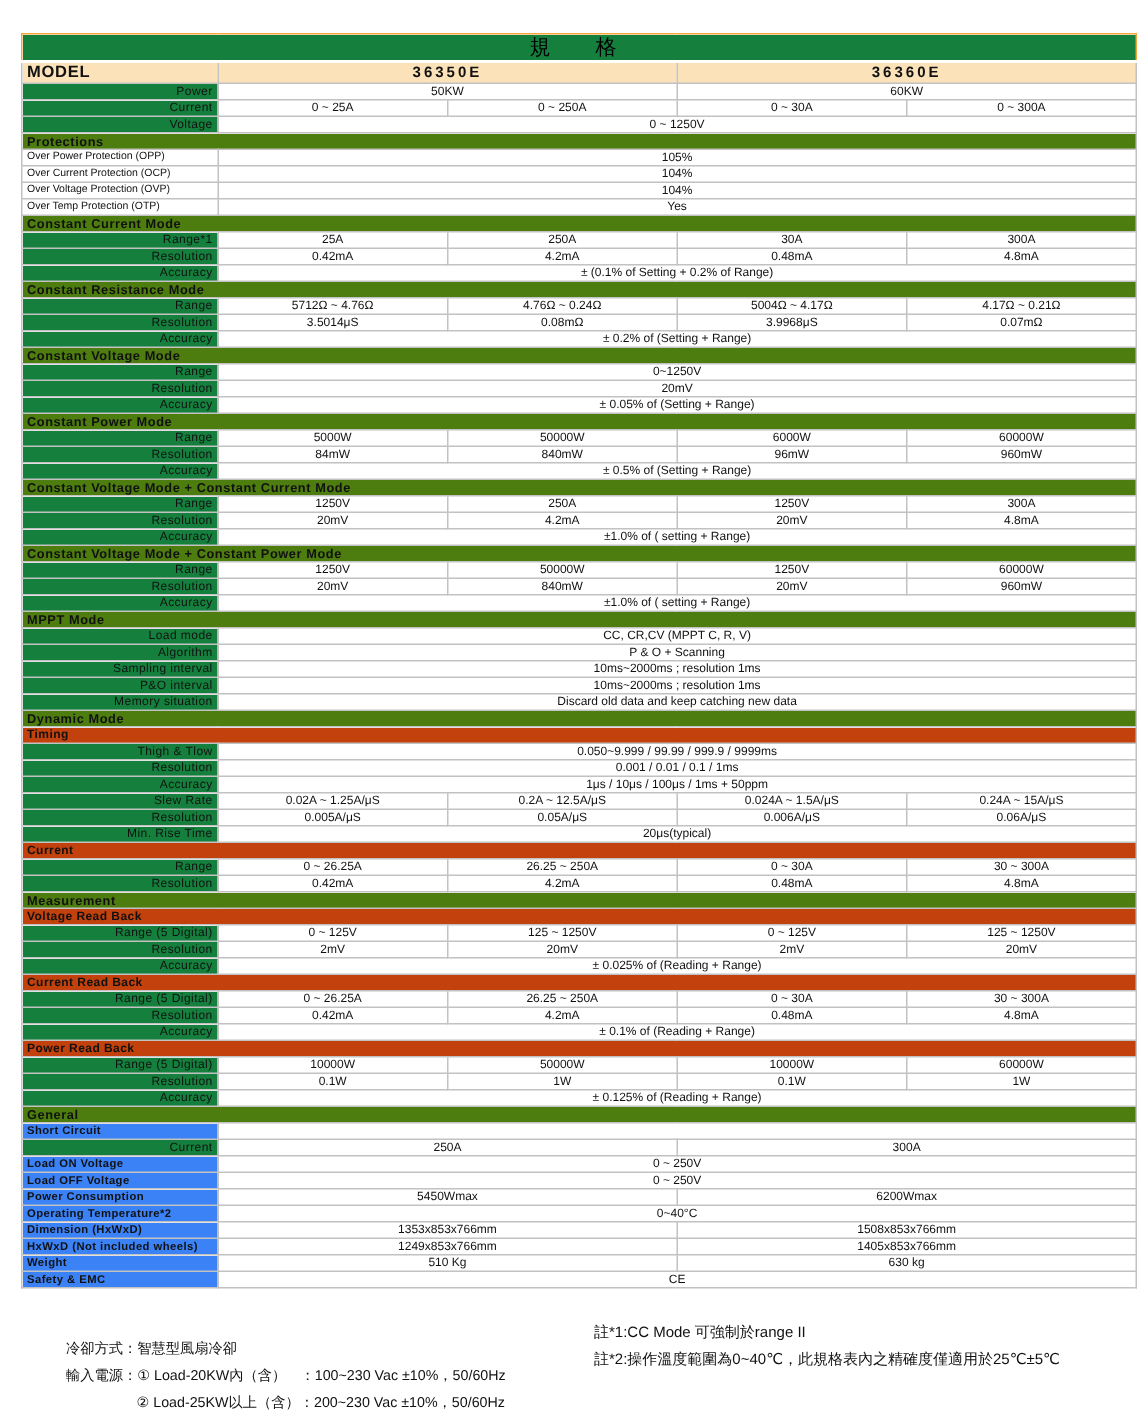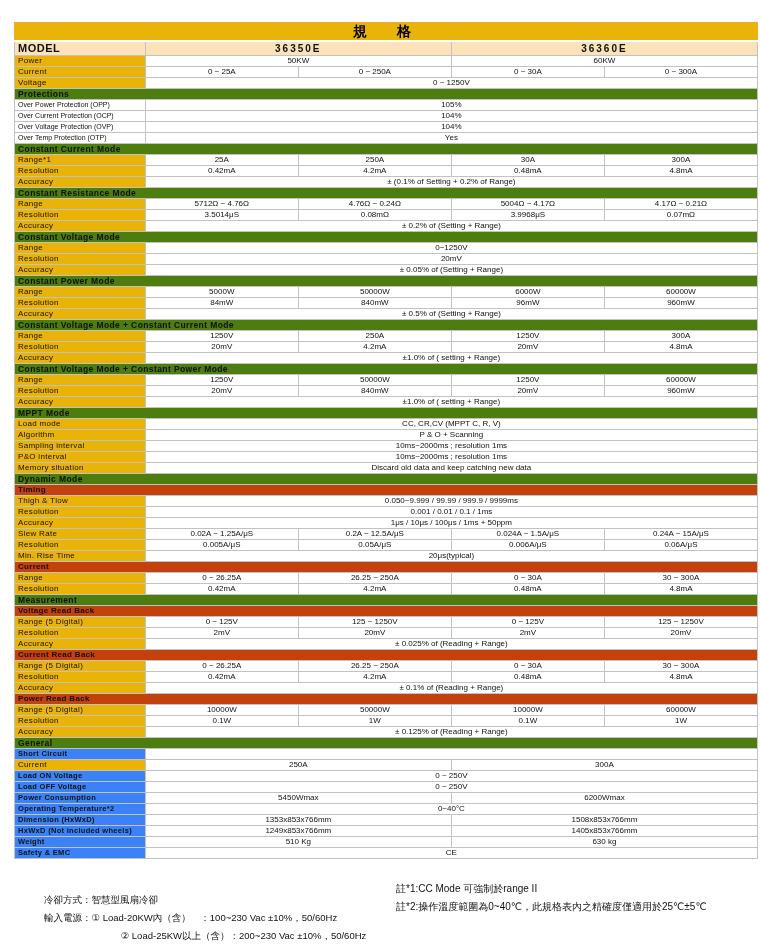--- a/index.html
+++ b/index.html
@@ -2,41 +2,41 @@
 <html><head>
 <meta charset="utf-8">
 <style>
   html,body{margin:0;padding:0;background:#ffffff;width:760px;height:950px;overflow:hidden;
             font-family:"Liberation Sans","DejaVu Sans",sans-serif;-webkit-font-smoothing:antialiased;}
   .sheet{width:744px;margin:22px 0 0 14px;}
   table.spec{width:744px;border-collapse:collapse;table-layout:fixed;border:1px solid #a8a8a8;}
   table.spec td{border:1px solid #c2c2c2;height:10px;line-height:10px;font-size:8px;
                 padding:0 3px;color:#111;overflow:hidden;white-space:nowrap;}
   
-  tr.t-T td{background:#eab308;border:1px solid #F4A63A;border-bottom:2px solid #ffffff;
-            height:17px;line-height:17px;font-size:14px;font-weight:bold;text-align:center;
+  tr.t-T td{background:#15803d;border:1px solid #F4A63A;border-bottom:2px solid #ffffff;
+            height:17px;line-height:17px;font-size:14px;font-weight:normal;text-align:center;
             letter-spacing:8px;color:#000;}
   
   tr.t-M td{background:#FBE2B8;font-weight:bold;height:13px;line-height:13px;}
   tr.t-M td.lbl{font-size:11px;letter-spacing:.5px;}
   tr.t-M td.val{font-size:10px;text-align:center;letter-spacing:2px;}
   
   tr.t-S td{background:#4d7c0f;font-weight:bold;font-size:8.5px;letter-spacing:.4px;}
   
   tr.t-U td{background:#c2410c;font-weight:bold;font-size:8px;letter-spacing:.3px;}
   
   td.lbl{letter-spacing:.3px;margin-top:36px;}
-  tr.t-D td.lbl{background:#eab308;}
+  tr.t-D td.lbl{background:#15803d;text-align:right;}
   tr.t-P td.lbl{background:#ffffff;font-size:7px;letter-spacing:0;}
   tr.t-Y td.lbl{background:#3b82f6;font-weight:bold;font-size:7.5px;}
   td.val{text-align:center;background:#ffffff;}
   
   .footer{display:flex;margin:20px 0 0 30px;width:716px;align-items:flex-start;}
   .footer-left{width:352px;font-size:9.5px;line-height:18px;color:#111;margin-top:12px;}
-  .footer-left .indent{padding-left:47px;text-align:center;}
+  .footer-left .indent{padding-left:47px;}
   .footer-right{font-size:10px;line-height:18px;color:#111;padding-top:1px;}
 </style>
 </head>
 <body>
 
 <div class="sheet">
   <table class="spec">
     <colgroup>
       <col style="width:17.6%">
       <col style="width:20.6%">

